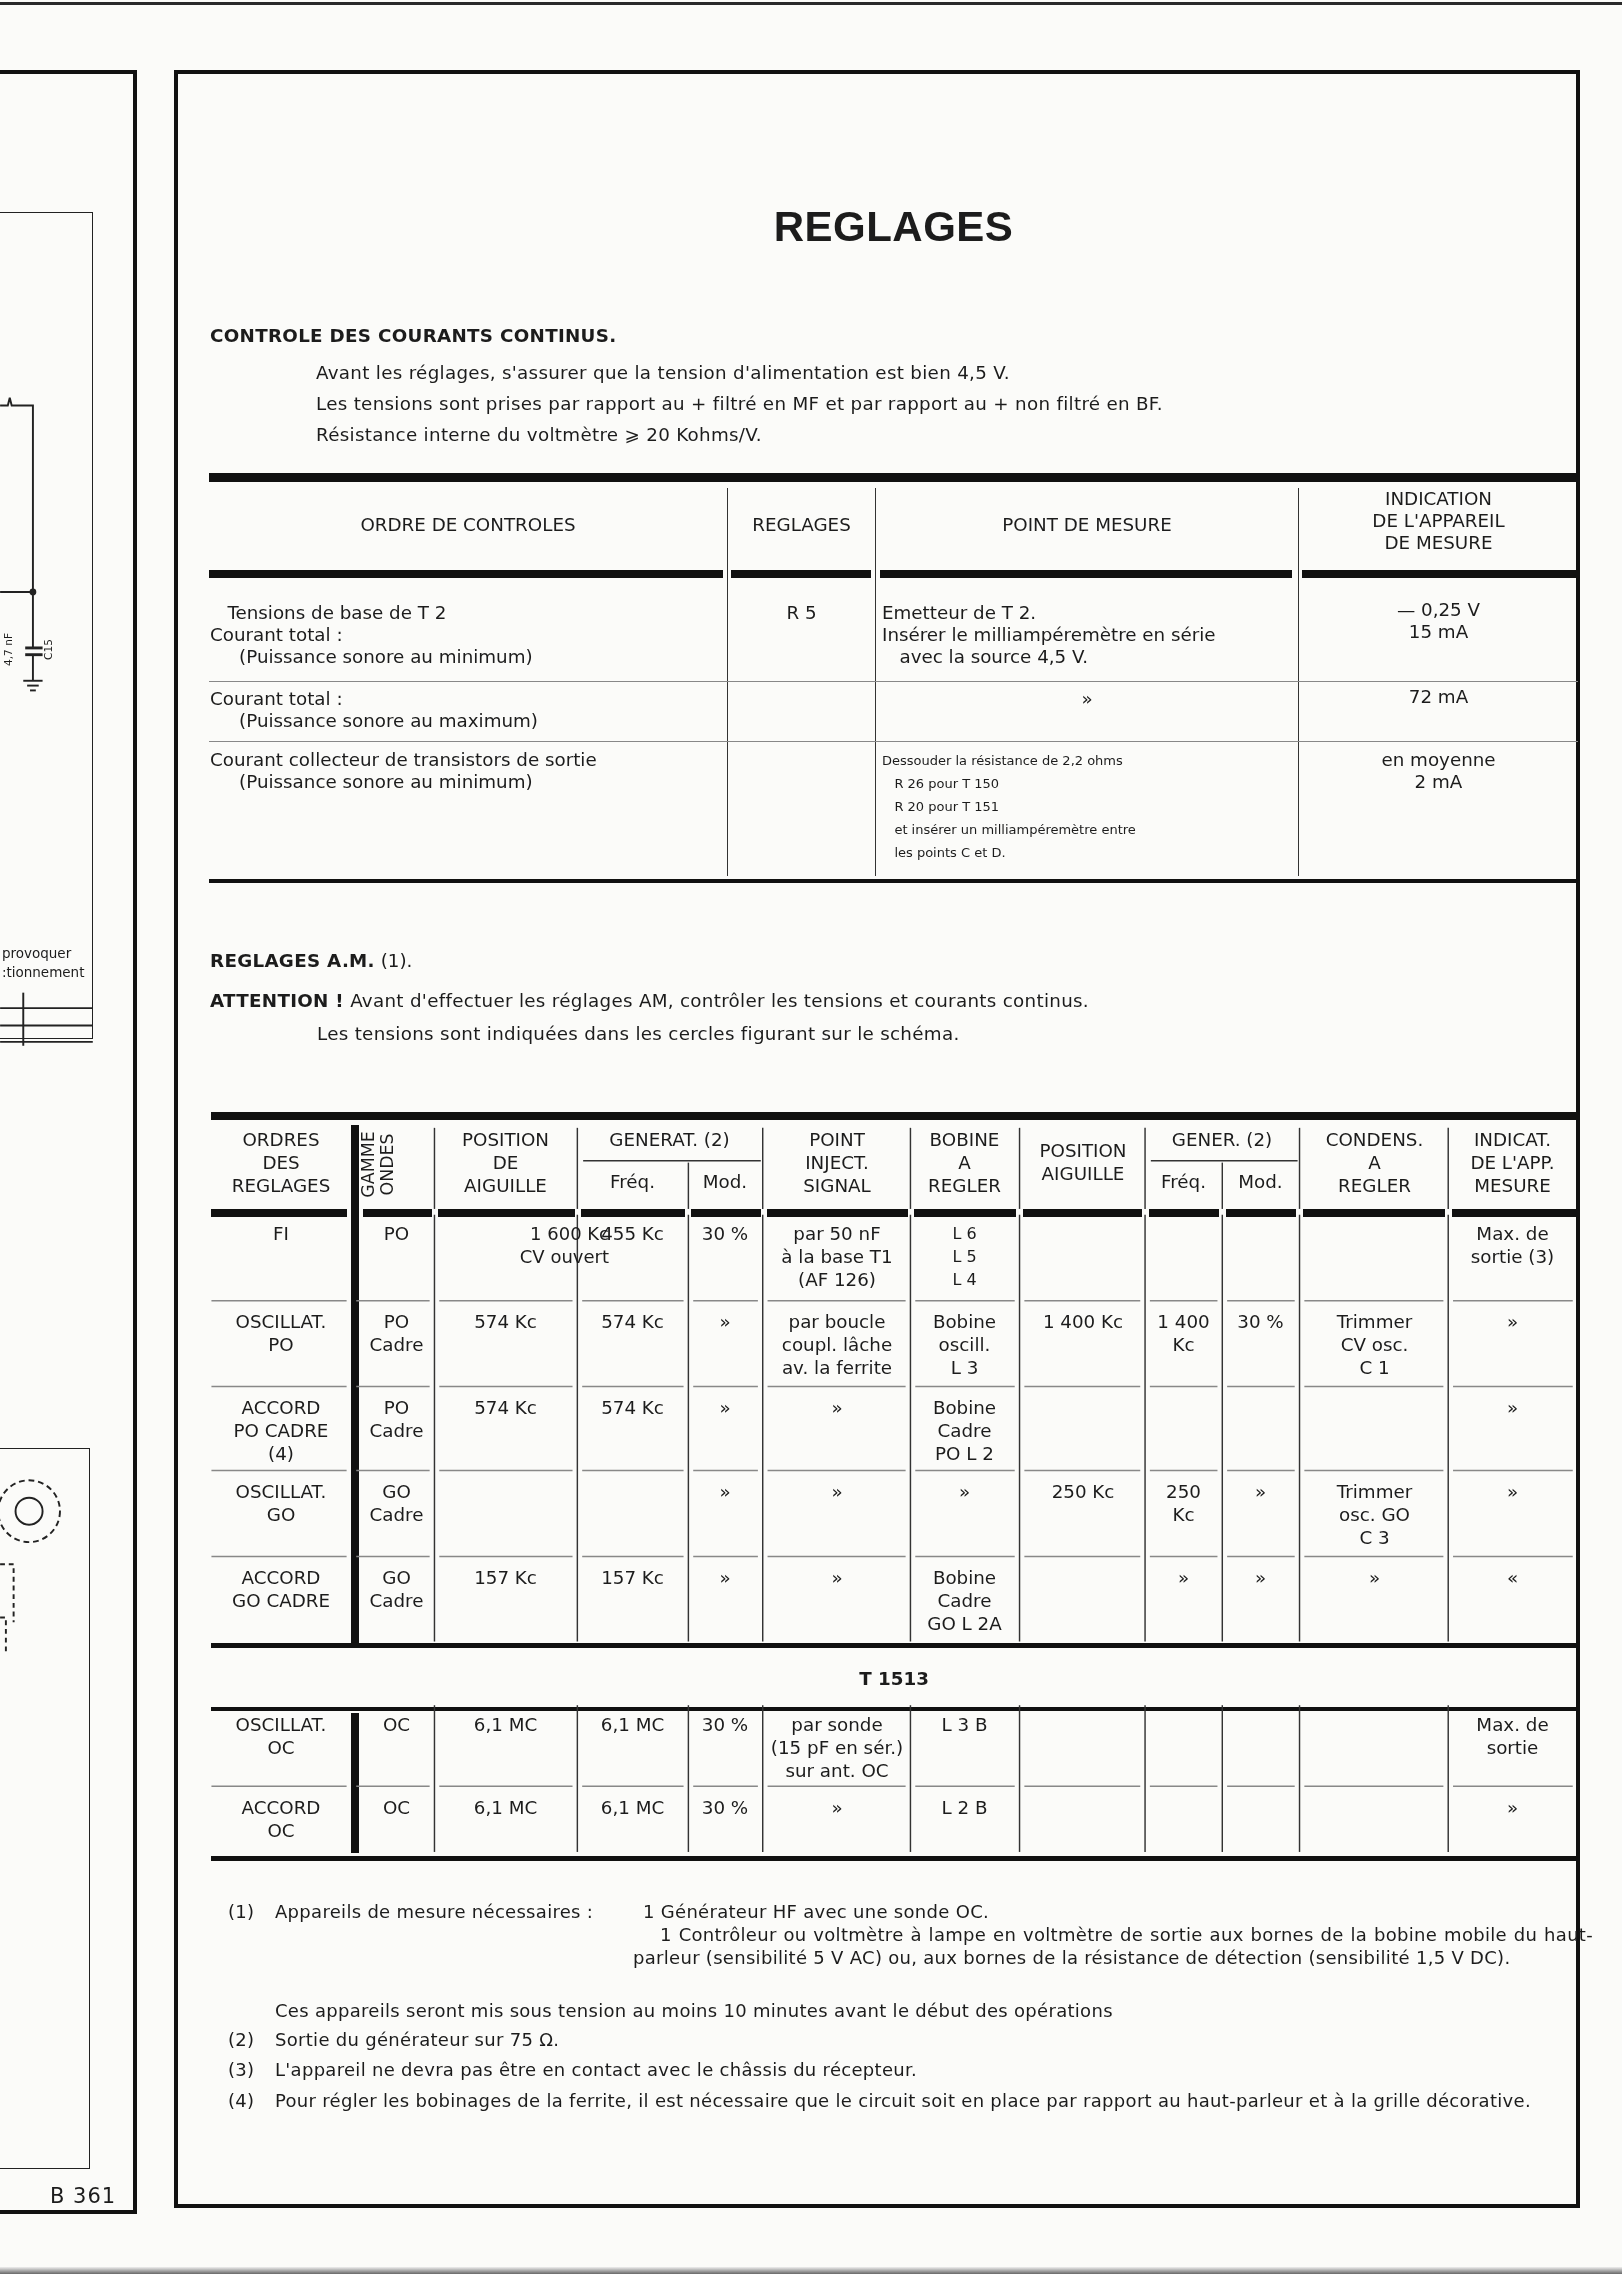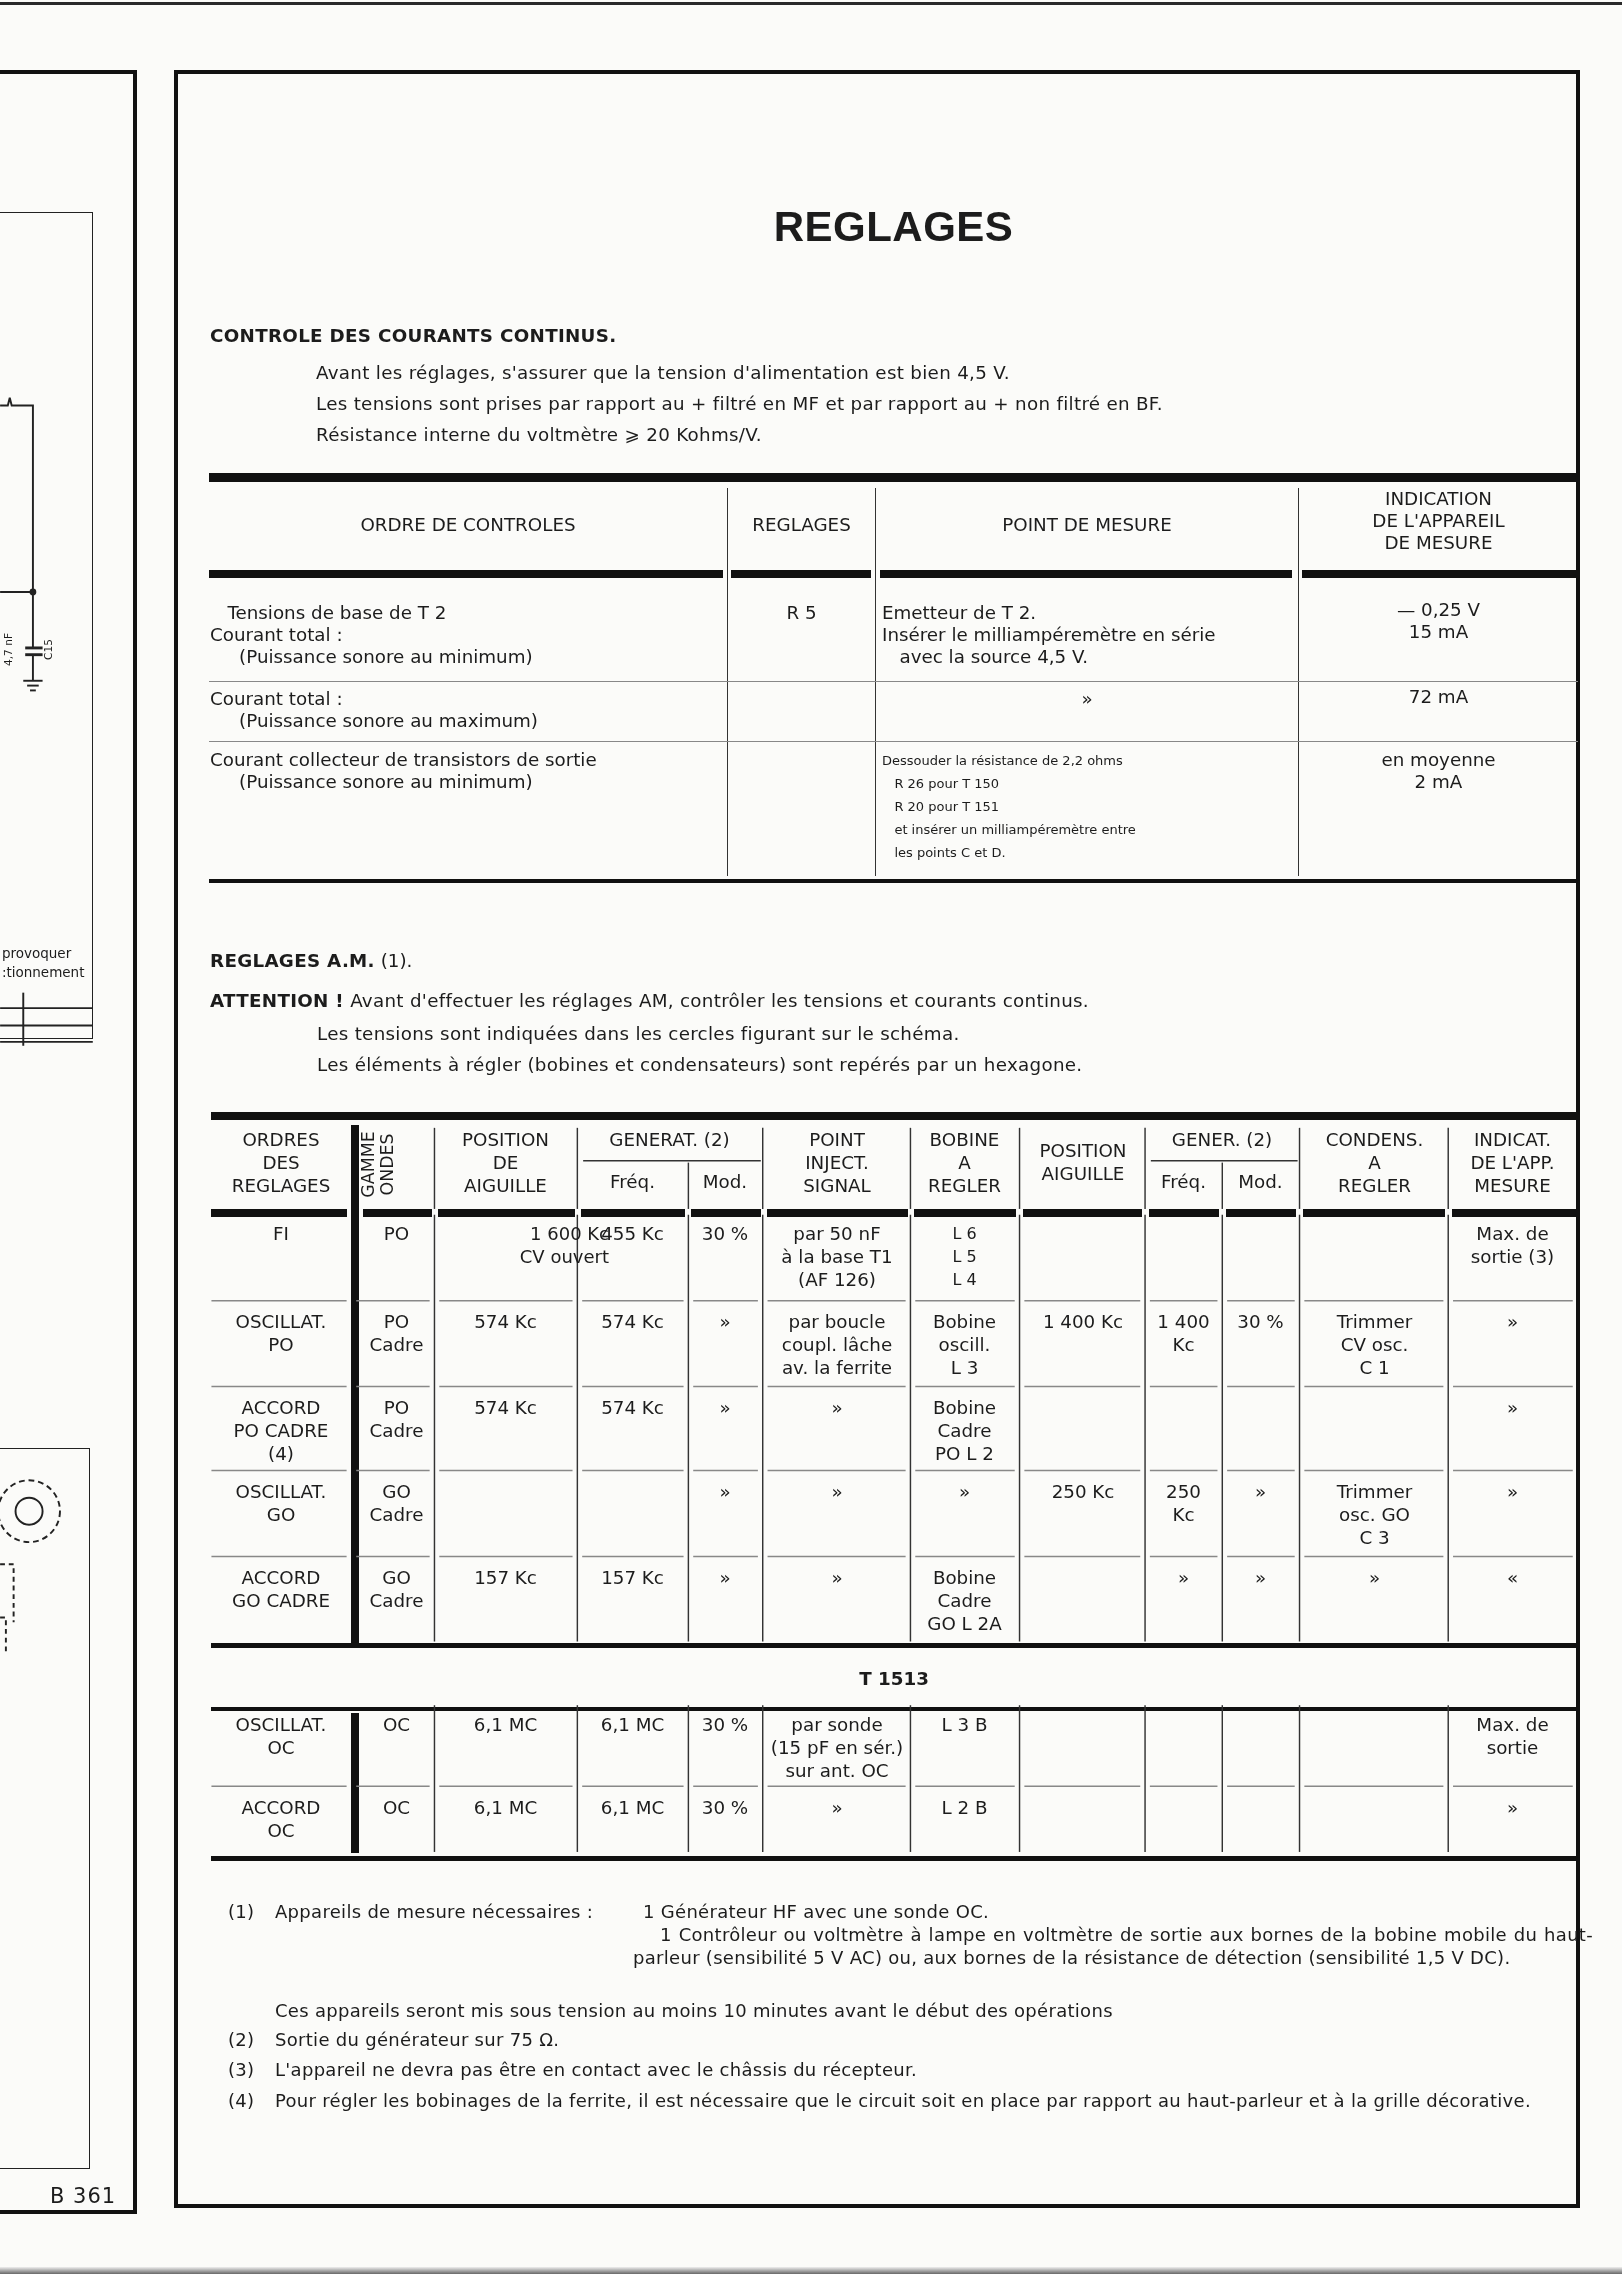--- a/index.html
+++ b/index.html
@@ -134,21 +134,20 @@
 <div class="abs" style="left:210px;top:950px;font-size:18.3px;">
   <span class="section-head">REGLAGES A.M.</span>
   <span>(1).</span>
 </div>
 <div class="abs para" style="left:210px;top:985px;">
   <span class="section-head">ATTENTION !</span>
   <span>Avant d'effectuer les réglages AM, contrôler les tensions et courants continus.</span>
 </div>
 <div class="abs para" style="left:317px;top:1018px;">
   <div>Les tensions sont indiquées dans les cercles figurant sur le schéma.</div>
-  <div>Les éléments à régler (bobines et condensateurs) sont repérés par un hexagone.</div>
 </div>
 
 <div class="abs" style="left:211px;top:1112px;width:1366px;height:7.7px;background:#111;"></div>
 <div class="abs" style="left:351px;top:1125px;width:7.7px;height:519px;background:#111;"></div>
 <div class="abs" style="left:351px;top:1713px;width:7.7px;height:140px;background:#111;"></div>
 <div class="abs" style="left:211px;top:1643px;width:1366px;height:4.8px;background:#111;"></div>
 <div class="abs" style="left:211px;top:1707px;width:1366px;height:3.9px;background:#111;"></div>
 <div class="abs" style="left:211px;top:1856px;width:1366px;height:4.8px;background:#111;"></div>
 
 <svg class="abs" style="left:0;top:0" width="1622" height="2275" id="grid2" viewBox="0 0 1680 2356">

